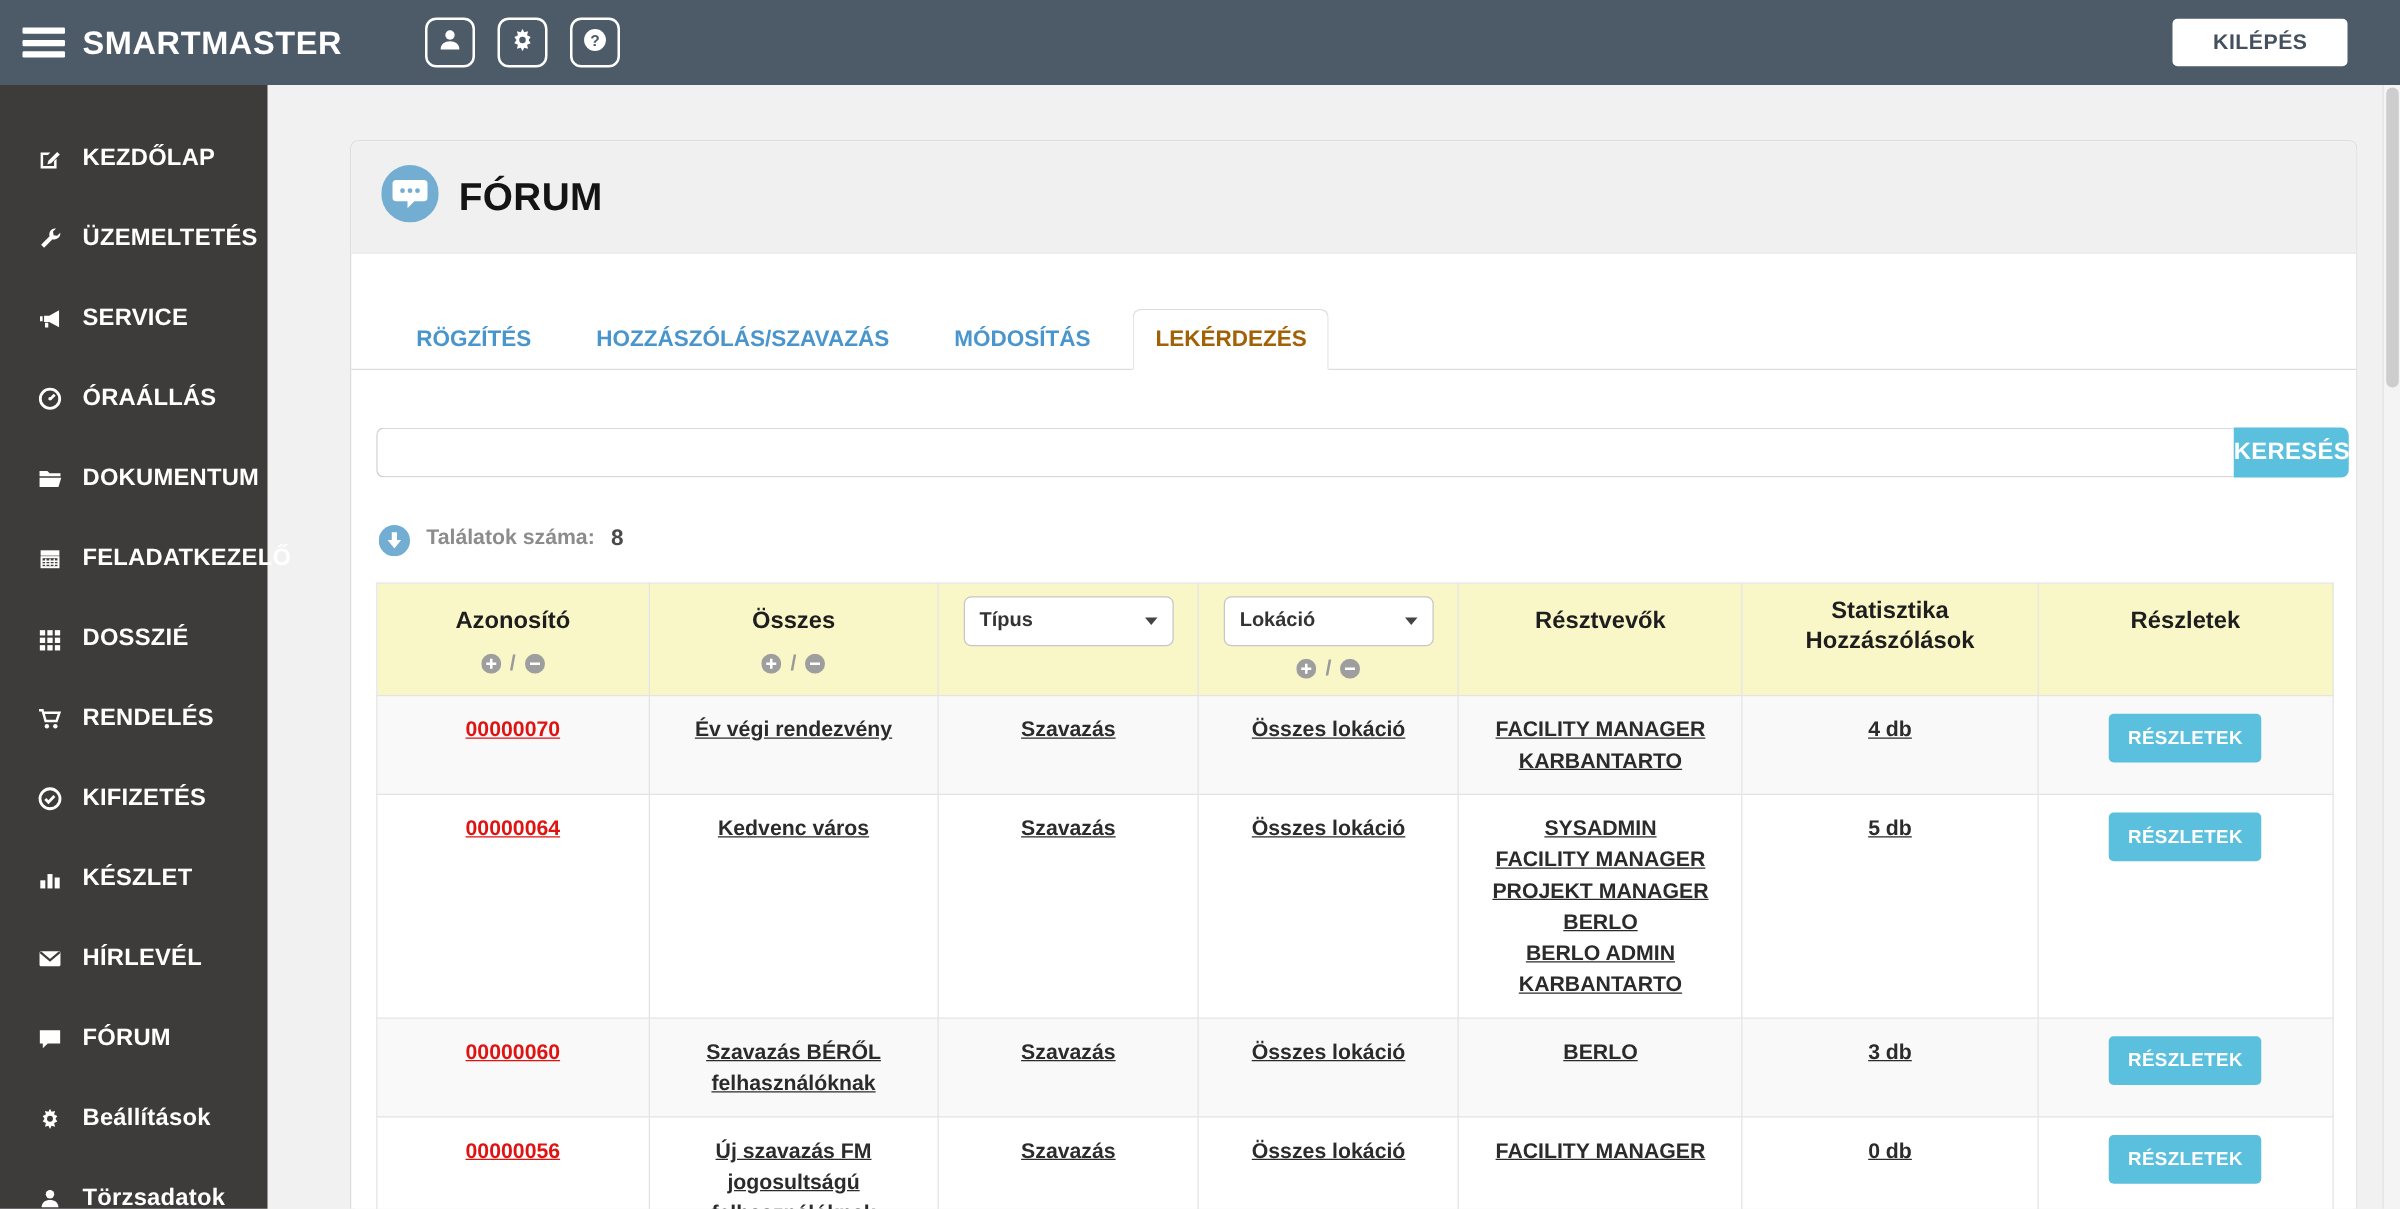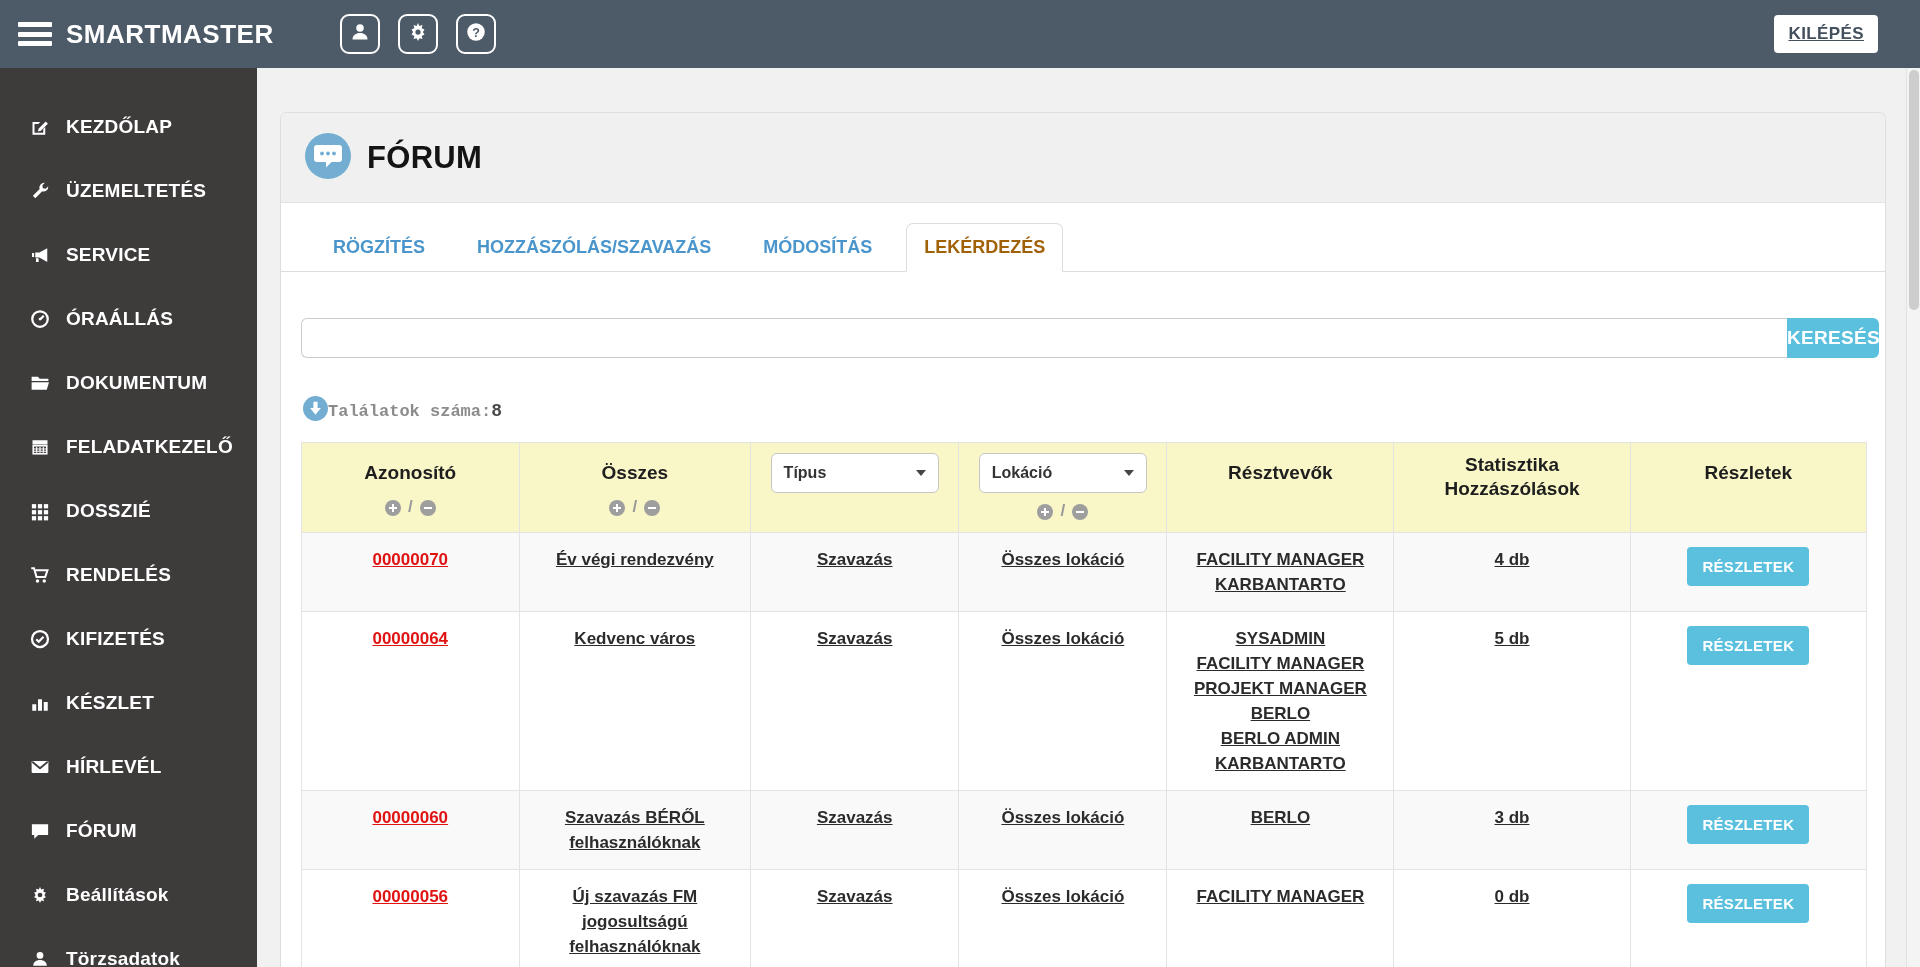--- a/index.html
+++ b/index.html
@@ -5,49 +5,49 @@
   * { box-sizing: border-box; margin: 0; padding: 0; }
   html,body { width:1920px; height:967px; overflow:hidden; font-family:"Liberation Sans", sans-serif; background:#f1f1f1; }
 
   
   .topbar { position:absolute; left:0; top:0; width:1920px; height:68px; background:#4d5a68; display:flex; align-items:center; z-index:5; }
   .hamburger { width:34px; height:24px; margin-left:18px; display:flex; flex-direction:column; justify-content:space-between; cursor:pointer; }
   .hamburger span { display:block; height:5px; background:#fff; border-radius:1px; }
   .brand { color:#fff; font-size:26px; font-weight:700; letter-spacing:0.5px; margin-left:14px; }
   .topbar-icons { display:flex; gap:18px; margin-left:66px; }
   .tb-btn { width:40px; height:40px; border:2px solid #fff; border-radius:9px; display:flex; align-items:center; justify-content:center; cursor:pointer; }
-  .logout { margin-left:auto; margin-right:42px; background:#fff; color:#44505d; font-weight:700; font-size:17px; padding:9px 14px; border-radius:4px; border:none; cursor:pointer; letter-spacing:0.4px;text-decoration:underline; }
-
-  
-  .sidebar { position:absolute; left:0; top:68px; width:257px; height:899px; background:#3e3b3b; padding-top:27px; }
+  .logout { margin-left:auto; margin-right:42px; background:#fff; color:#44505d; font-weight:700; font-size:17px; padding:9px 32px; border-radius:4px; border:none; cursor:pointer; letter-spacing:0.4px; }
+
+  
+  .sidebar { position:absolute; left:0; top:68px; width:214px; height:899px; background:#3e3b3b; padding-top:27px; }
   .side-item { height:64px; display:flex; align-items:center; padding-left:28px; color:#fff; cursor:pointer; }
   .side-item .s-icon { width:24px; display:flex; justify-content:center; margin-right:14px; flex:none; }
   .side-item .s-label { font-size:19px; font-weight:700; letter-spacing:0.2px; white-space:nowrap; }
 
   
   .main { position:absolute; left:263px; top:68px; width:1657px; height:899px; background:#f1f1f1; }
   .scrollbar { position:absolute; right:0; top:0; width:14px; height:899px; background:#f4f4f4; border-left:1px solid #e2e2e2; }
   .scroll-thumb { margin:2px; width:10px; height:240px; background:#cdcdcd; border-radius:6px; }
 
   .panel { position:absolute; left:17px; top:44px; width:1606px; height:855px; background:#fff; border:1px solid #ddd; border-bottom:none; border-radius:7px 7px 0 0; }
   .panel-header { height:90px; background:#f0f0f0; border-bottom:1px solid #e2e2e2; border-radius:7px 7px 0 0; display:flex; align-items:center; padding-left:24px; }
   .page-title { font-size:31px; font-weight:700; color:#141414; margin-left:16px; letter-spacing:0.3px; }
 
   
-  .tabs { display:flex; align-items:flex-end; padding:20px 20px 0 34px; border-bottom:1px solid #ddd; }
+  .tabs { display:flex; align-items:flex-end; padding:44px 20px 0 34px; border-bottom:1px solid #ddd; }
   .tab { font-size:18px; font-weight:700; color:#4a96cc; padding:13px 17px; margin-right:16px; cursor:pointer; border:1px solid transparent; margin-bottom:-1px; white-space:nowrap; }
   .tab.active { color:#a16207; background:#fff; border:1px solid #ddd; border-bottom:1px solid #fff; border-radius:7px 7px 0 0; }
 
   
   .search-row { display:flex; margin:46px 6px 0 20px; }
   .search-input { flex:1; height:40px; border:1px solid #ccc; border-right:none; border-radius:6px 0 0 6px; padding:0 12px; font-size:16px; font-family:"Liberation Sans", sans-serif; outline:none; }
   .search-btn { width:92px; height:40px; background:#5bc0de; border:none; border-radius:0 6px 6px 0; color:#fff; font-size:19px; font-weight:700; cursor:pointer; letter-spacing:0.3px; }
 
   
-  .results-row { display:flex; align-items:center; margin:38px 0 16px 22px;font-family:Liberation Mono, monospace; }
+  .results-row { display:flex; align-items:flex-start; gap:13px; margin:38px 0 16px 22px; }
   .results-label { font-size:17px; font-weight:700; color:#8c8c8c; }
   .results-count { font-size:18px; font-weight:700; color:#4a4a4a; }
 
   
   table { width:1566px; margin-left:20px; border-collapse:collapse; table-layout:fixed; }
   th, td { border:1px solid #e3e3e3; text-align:center; vertical-align:top; }
   th { background:#f9f7c8; padding:10px 8px 8px; font-size:19px; font-weight:700; color:#1e1e1e; height:90px; }
   .th-label { min-height:40px; display:flex; align-items:center; justify-content:center; line-height:24px; white-space:pre-line; }
   .sort-row { display:flex; align-items:center; justify-content:center; gap:7px; margin-top:4px; }
   .sort-btn { width:16px; height:16px; cursor:pointer; display:block; }

